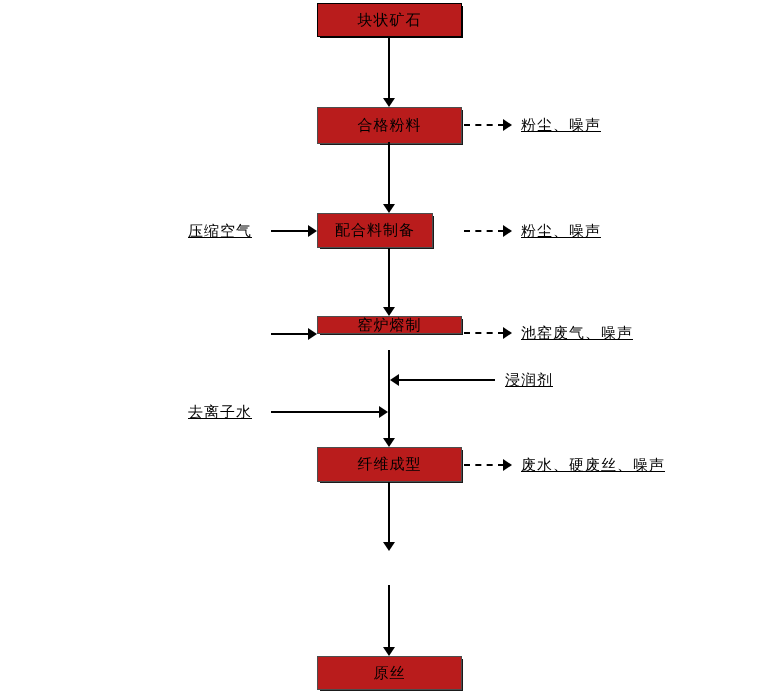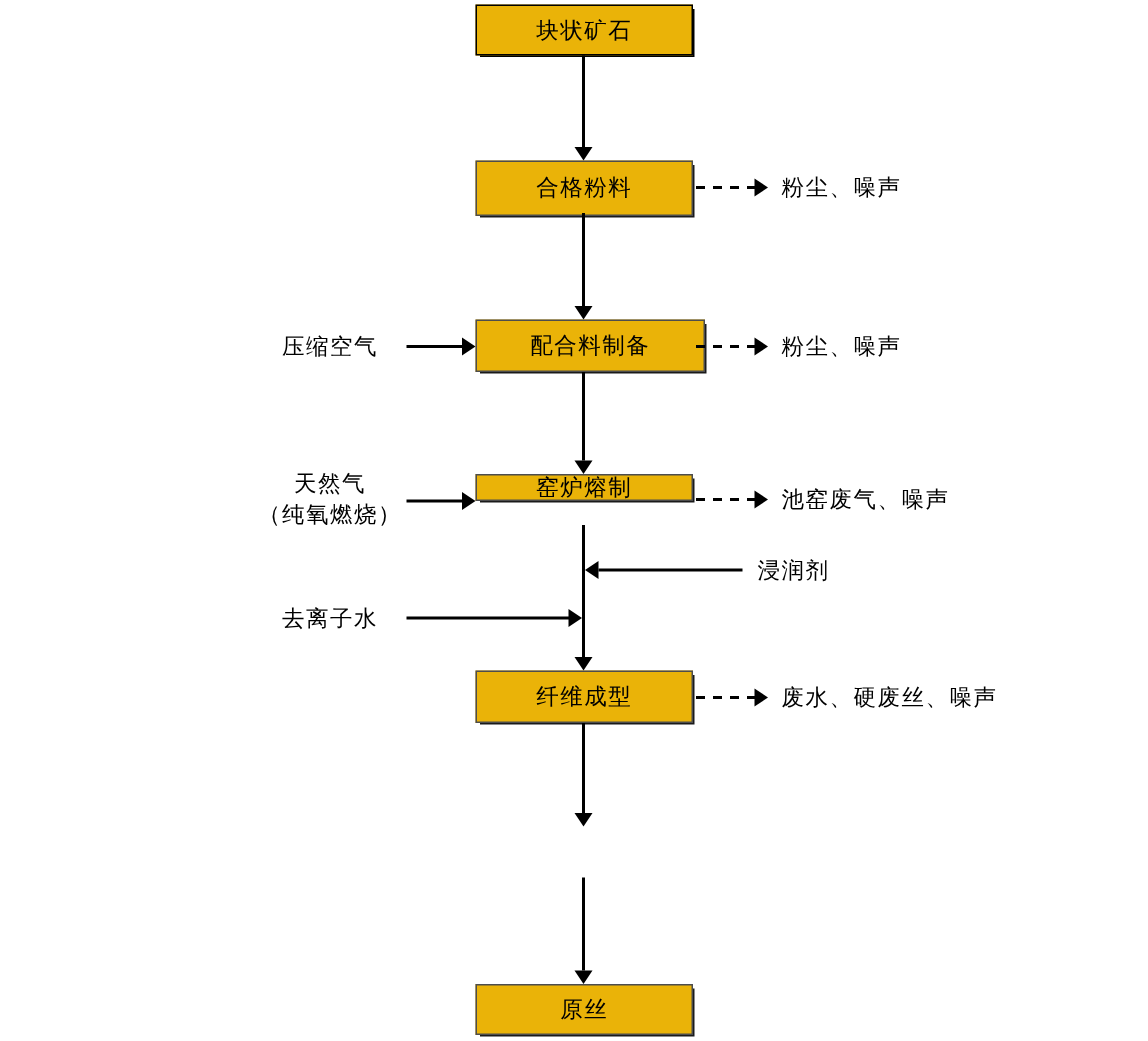--- a/index.html
+++ b/index.html
@@ -16,21 +16,21 @@
     width: 765px;
     height: 694px;
     background: #ffffff;
     overflow: hidden;
   }
   
   .pbox {
     position: absolute;
     box-sizing: border-box;
     border: 1px solid #4d4d4d;
-    background: #eab308;
+    background: #b91c1c;
     display: flex;
     align-items: center;
     justify-content: center;
     color: #000000;
     font-size: 15px;
     letter-spacing: 1px;
     line-height: 1;
     
     box-shadow: 2px 2px 0 -1px #1a1a1a;
   }
@@ -84,40 +84,41 @@
     border-top: 2px dashed #000000;
   }
   
   .tlabel {
     position: absolute;
     color: #000000;
     font-size: 15px;
     letter-spacing: 1px;
     line-height: 20px;
     white-space: nowrap;
+    text-decoration: underline;
   }
   .tlabel.two-line {
     line-height: 21px;
     text-align: center;
   }
 </style>
 </head>
 <body>
 
 <div id="diagram">
 
   <div class="pbox first" style="left:317px; top:3px; width:145px; height:34px;">
     <span class="pbox-label">块状矿石</span>
   </div>
 
   <div class="pbox" style="left:317px; top:107px; width:145px; height:37px;">
     <span class="pbox-label">合格粉料</span>
   </div>
 
-  <div class="pbox" style="left:317px; top:213px; width:153px; height:35px;">
+  <div class="pbox" style="left:317px; top:213px; width:116px; height:35px;">
     <span class="pbox-label">配合料制备</span>
   </div>
 
   <div class="pbox" style="left:317px; top:316px; width:145px; height:18px;">
     <span class="pbox-label">窑炉熔制</span>
   </div>
 
   <div class="pbox" style="left:317px; top:447px; width:145px; height:35px;">
     <span class="pbox-label">纤维成型</span>
   </div>
@@ -142,24 +143,20 @@
   <div class="vline" style="left:388px; top:482px; height:60px;"></div>
   <div class="arrow-down" style="left:383px; top:542px;"></div>
 
   <div class="vline" style="left:388px; top:585px; height:62px;"></div>
   <div class="arrow-down" style="left:383px; top:647px;"></div>
 
   <div class="tlabel" style="left:188px; top:221px;">压缩空气</div>
   <div class="hline" style="left:271px; top:230px; width:38px;"></div>
   <div class="arrow-right" style="left:308px; top:225px;"></div>
 
-  <div class="tlabel two-line" style="left:172px; top:312px;">
-    <div>天然气</div>
-    <div>（纯氧燃烧）</div>
-  </div>
   <div class="hline" style="left:271px; top:333px; width:38px;"></div>
   <div class="arrow-right" style="left:308px; top:328px;"></div>
 
   <div class="tlabel" style="left:505px; top:370px;">浸润剂</div>
   <div class="hline" style="left:399px; top:379px; width:96px;"></div>
   <div class="arrow-left" style="left:390px; top:374px;"></div>
 
   <div class="tlabel" style="left:188px; top:402px;">去离子水</div>
   <div class="hline" style="left:271px; top:411px; width:109px;"></div>
   <div class="arrow-right" style="left:379px; top:406px;"></div>

